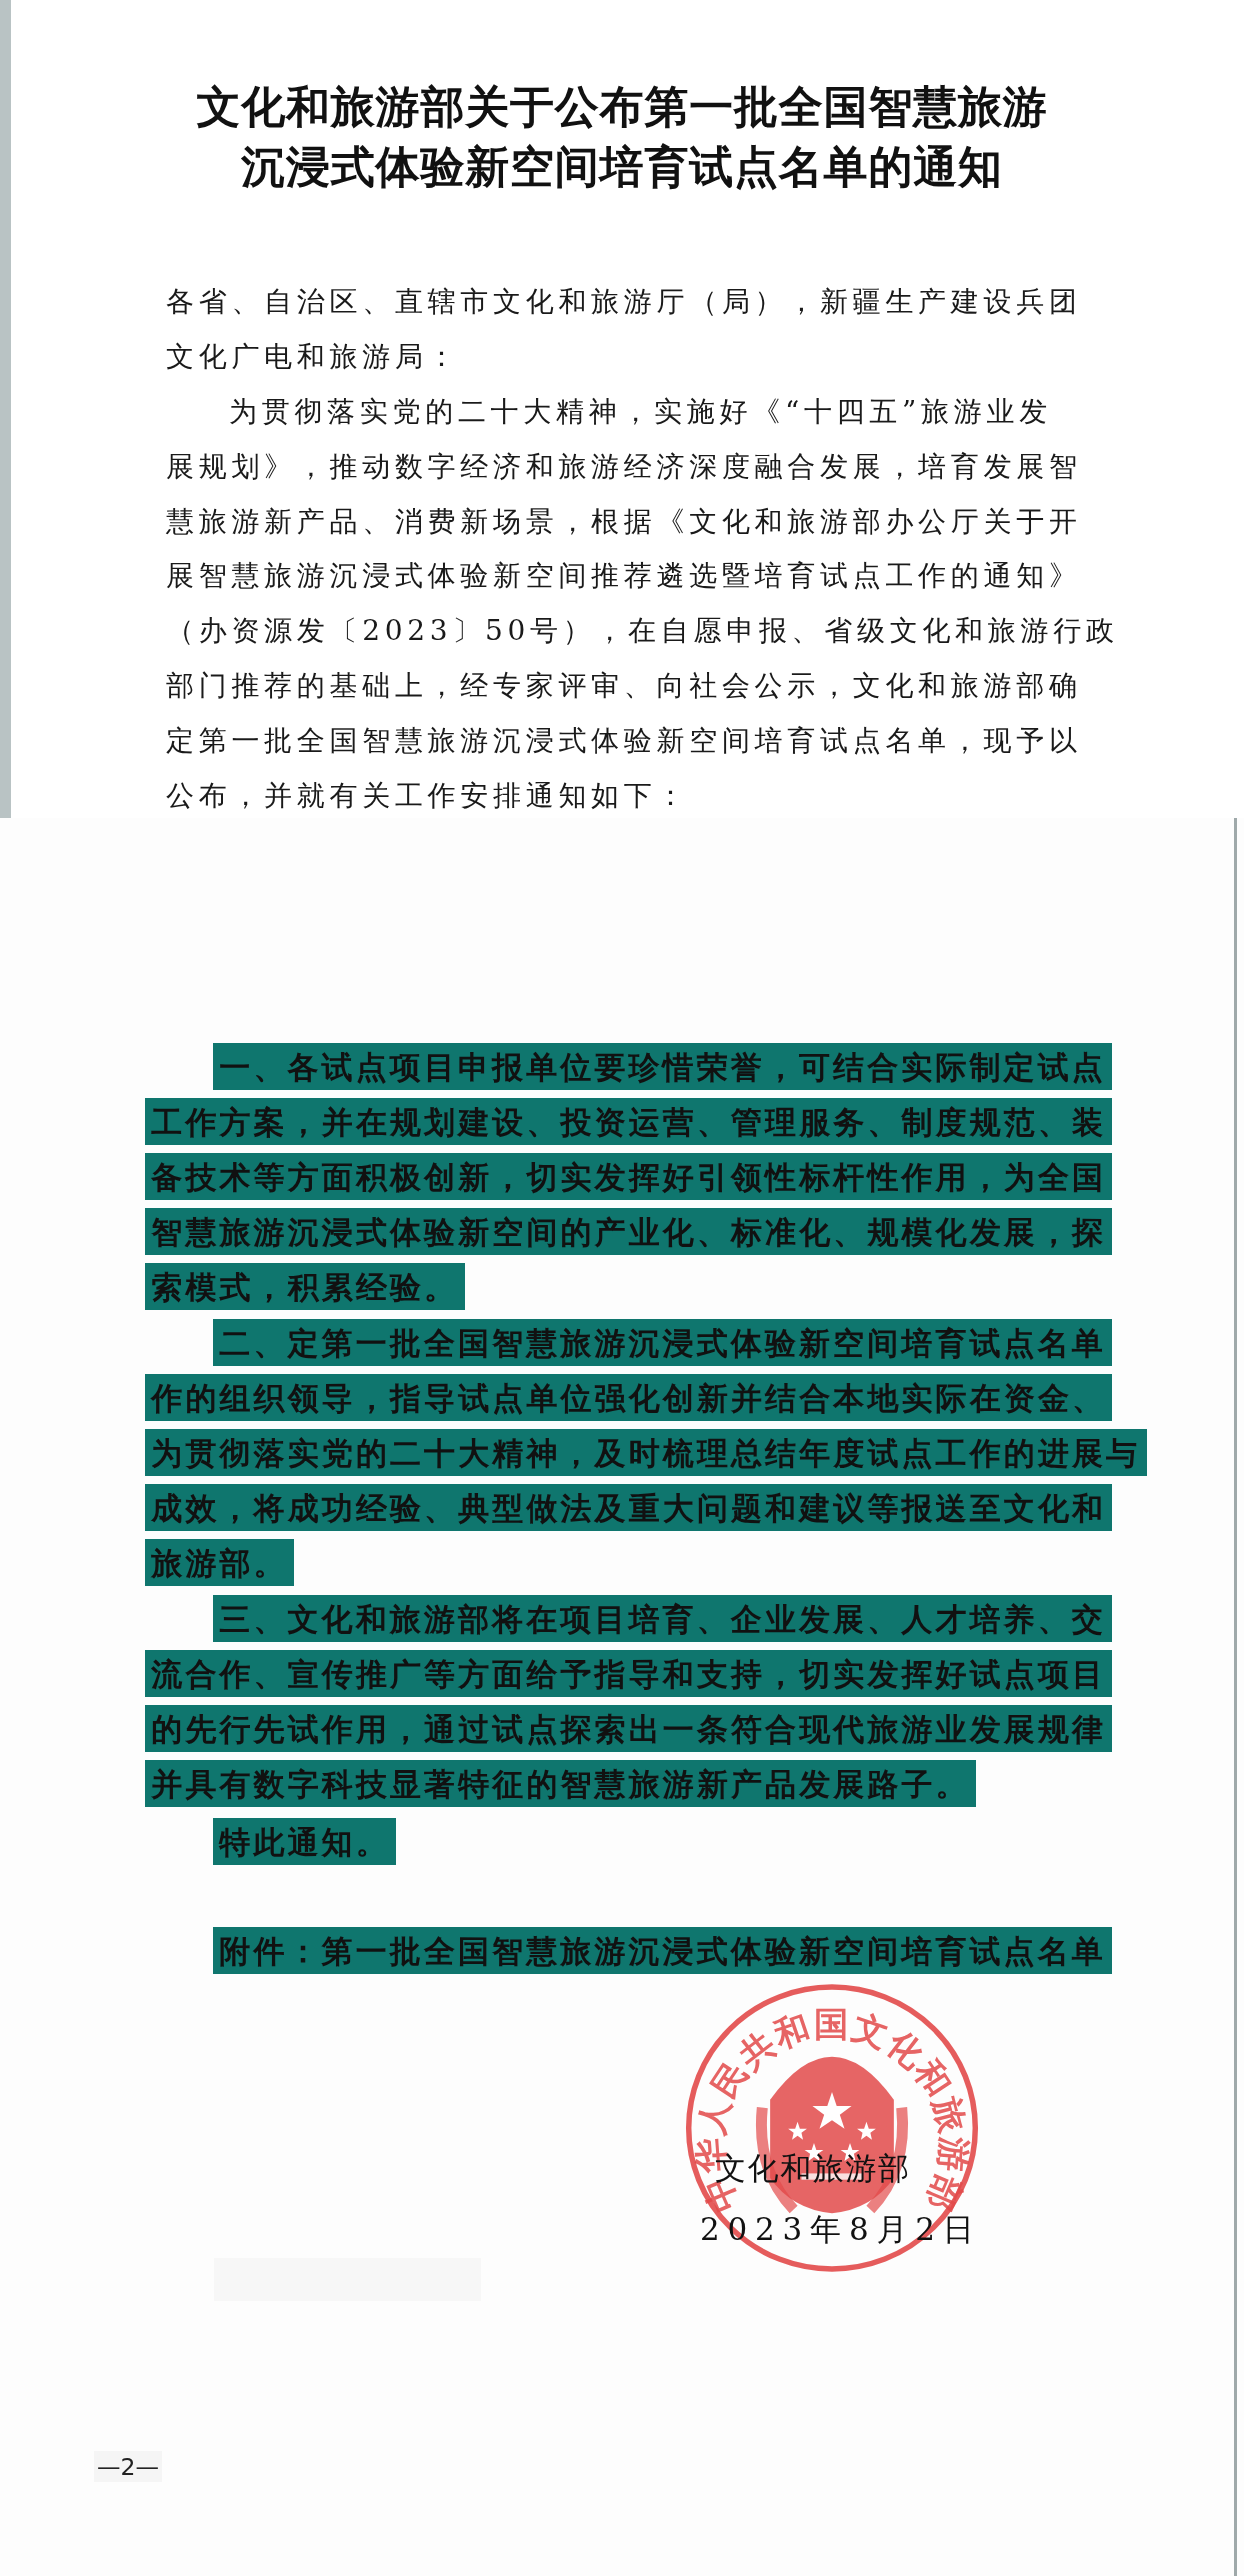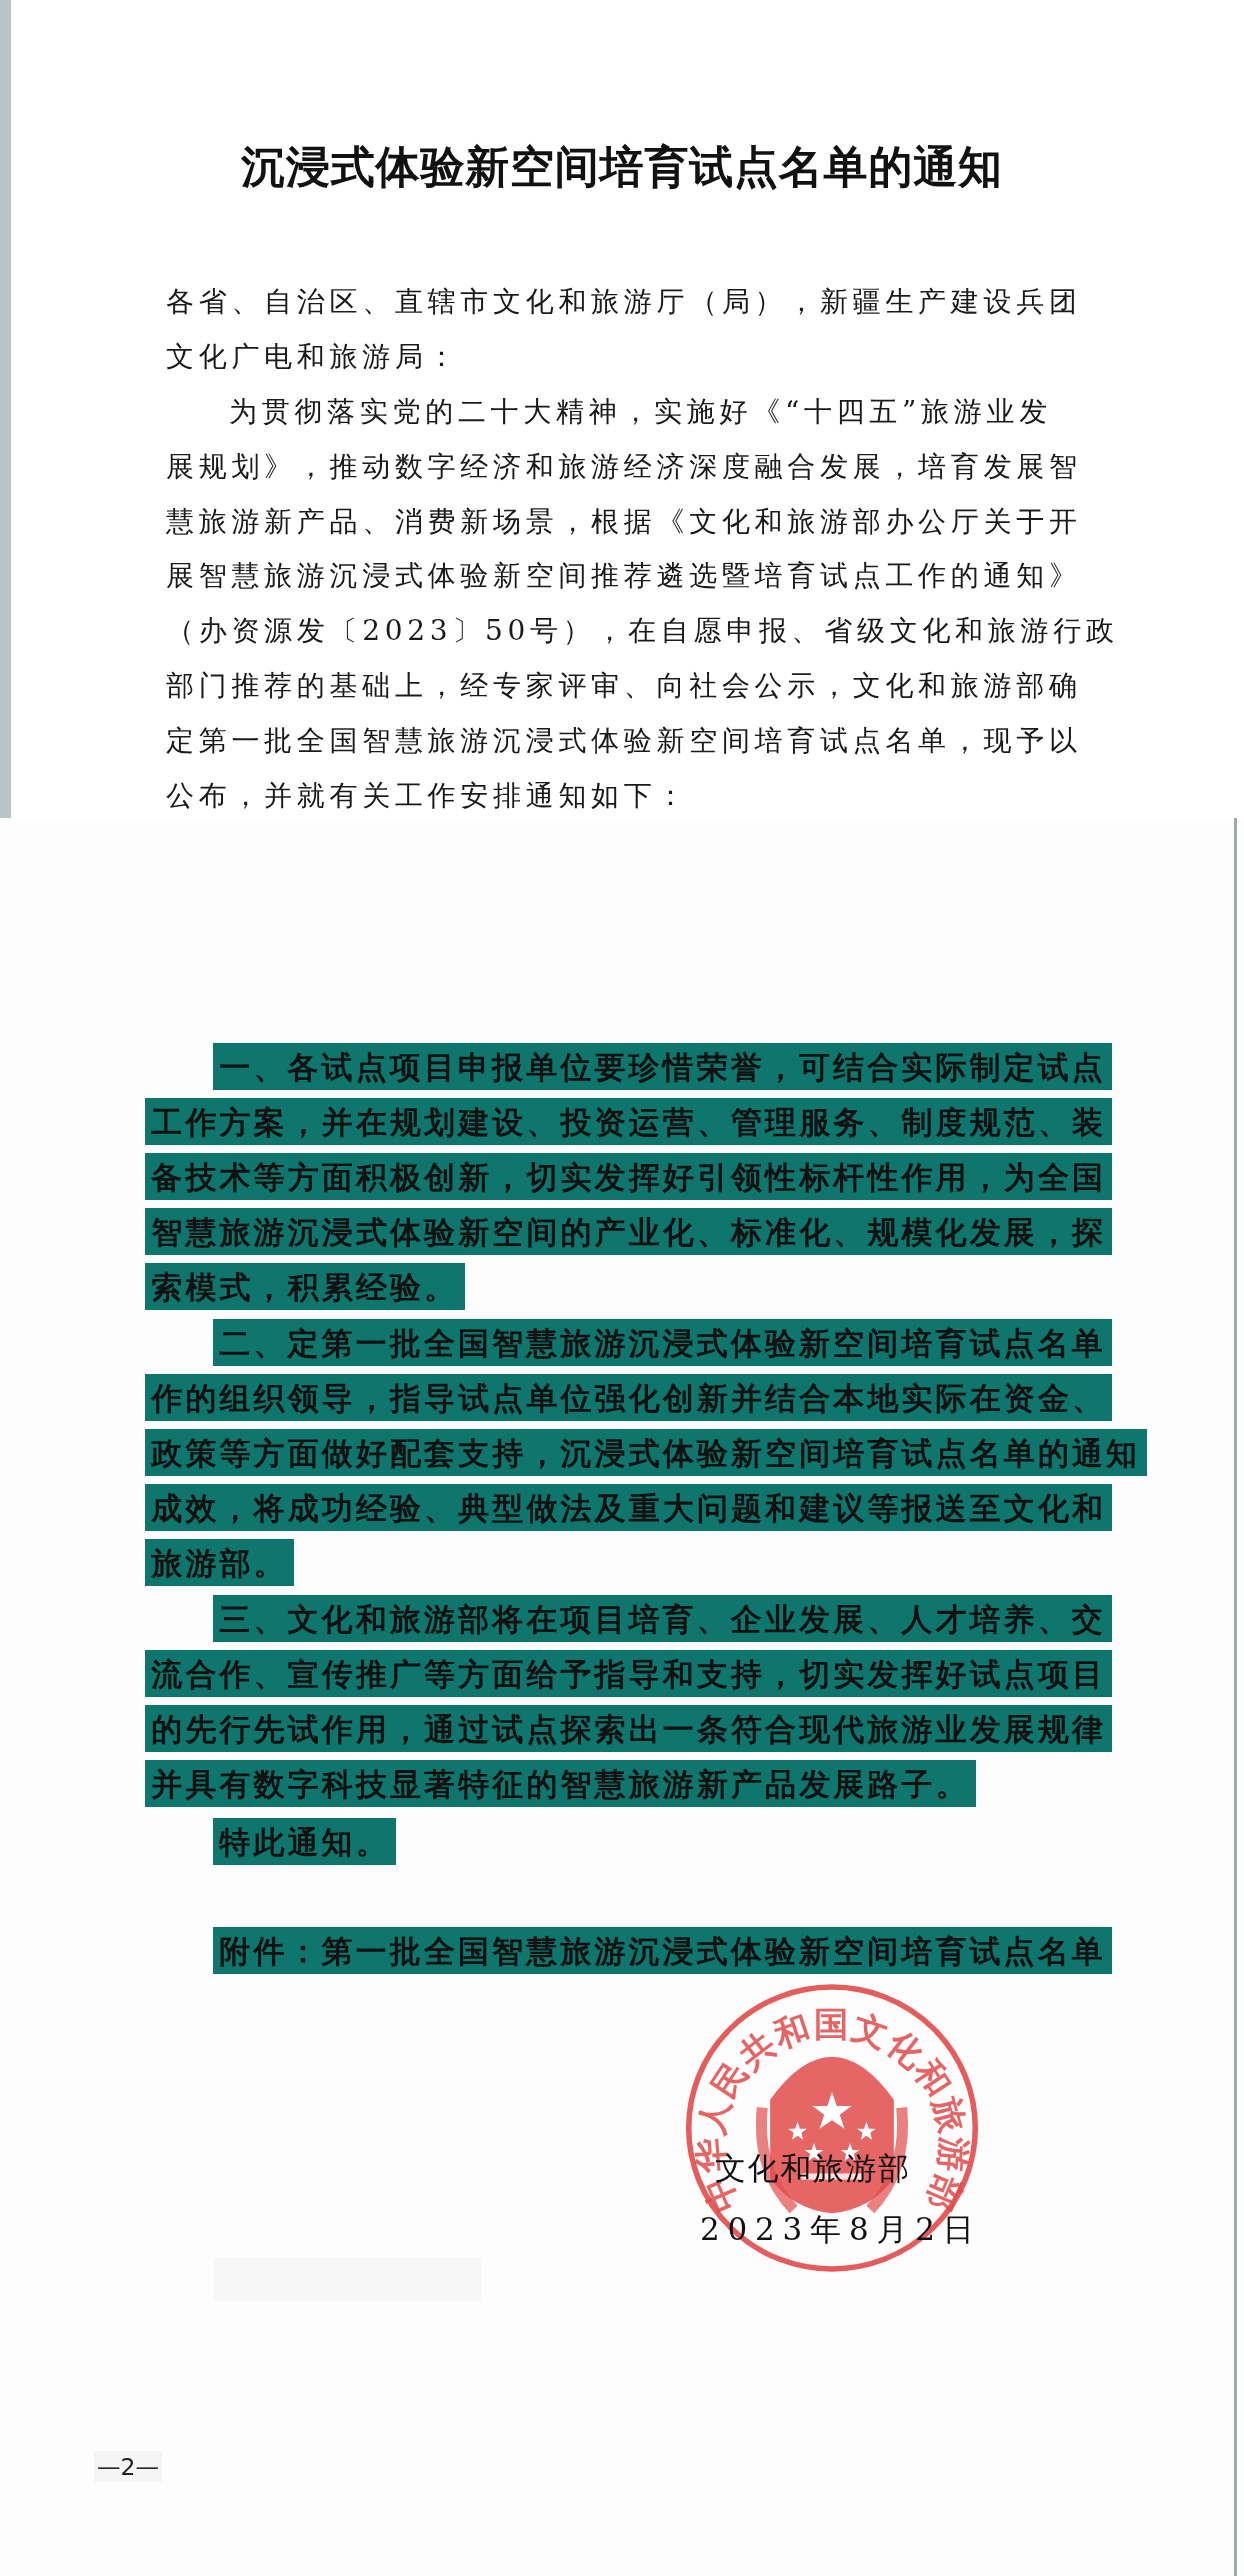--- a/index.html
+++ b/index.html
@@ -66,20 +66,21 @@
       background: #f5f5f5; font-size: 23.5px; line-height: 28px; color: #222;
       font-family: "DejaVu Sans", "Liberation Sans", sans-serif;
     }
   </style>
 </head>
 <body>
 
 <div class="page-top">
   <div class="edge"></div>
 
+  <div class="title l1">文化和旅游部关于公布第一批全国智慧旅游</div>
   <div class="title l2">沉浸式体验新空间培育试点名单的通知</div>
 
   <div class="upper">
     <div class="line" style="top:280px">各省、自治区、直辖市文化和旅游厅（局），新疆生产建设兵团</div>
     <div class="line" style="top:335px">文化广电和旅游局：</div>
 
     <div class="line indent" style="top:390px">为贯彻落实党的二十大精神，实施好《“十四五”旅游业发</div>
     <div class="line" style="top:445px">展规划》，推动数字经济和旅游经济深度融合发展，培育发展智</div>
     <div class="line" style="top:500px">慧旅游新产品、消费新场景，根据《文化和旅游部办公厅关于开</div>
     <div class="line" style="top:554px">展智慧旅游沉浸式体验新空间推荐遴选暨培育试点工作的通知》</div>
@@ -96,21 +97,21 @@
 
 <div class="lower">
   <div class="line" style="left:213px;top:1043px">一、各试点项目申报单位要珍惜荣誉，可结合实际制定试点</div>
   <div class="line" style="left:145px;top:1098px">工作方案，并在规划建设、投资运营、管理服务、制度规范、装</div>
   <div class="line" style="left:145px;top:1153px">备技术等方面积极创新，切实发挥好引领性标杆性作用，为全国</div>
   <div class="line" style="left:145px;top:1208px">智慧旅游沉浸式体验新空间的产业化、标准化、规模化发展，探</div>
   <div class="line" style="left:145px;top:1263px">索模式，积累经验。</div>
 
   <div class="line" style="left:213px;top:1319px">二、定第一批全国智慧旅游沉浸式体验新空间培育试点名单</div>
   <div class="line" style="left:145px;top:1374px">作的组织领导，指导试点单位强化创新并结合本地实际在资金、</div>
-  <div class="line" style="left:145px;top:1429px">政策等方面做好配套支持，沉浸式体验新空间培育试点名单的通知</div>
+  <div class="line" style="left:145px;top:1429px">为贯彻落实党的二十大精神，及时梳理总结年度试点工作的进展与</div>
   <div class="line" style="left:145px;top:1484px">成效，将成功经验、典型做法及重大问题和建议等报送至文化和</div>
   <div class="line" style="left:145px;top:1539px">旅游部。</div>
 
   <div class="line" style="left:213px;top:1595px">三、文化和旅游部将在项目培育、企业发展、人才培养、交</div>
   <div class="line" style="left:145px;top:1650px">流合作、宣传推广等方面给予指导和支持，切实发挥好试点项目</div>
   <div class="line" style="left:145px;top:1705px">的先行先试作用，通过试点探索出一条符合现代旅游业发展规律</div>
   <div class="line" style="left:145px;top:1760px">并具有数字科技显著特征的智慧旅游新产品发展路子。</div>
 
   <div class="line" style="left:213px;top:1818px">特此通知。</div>
 

